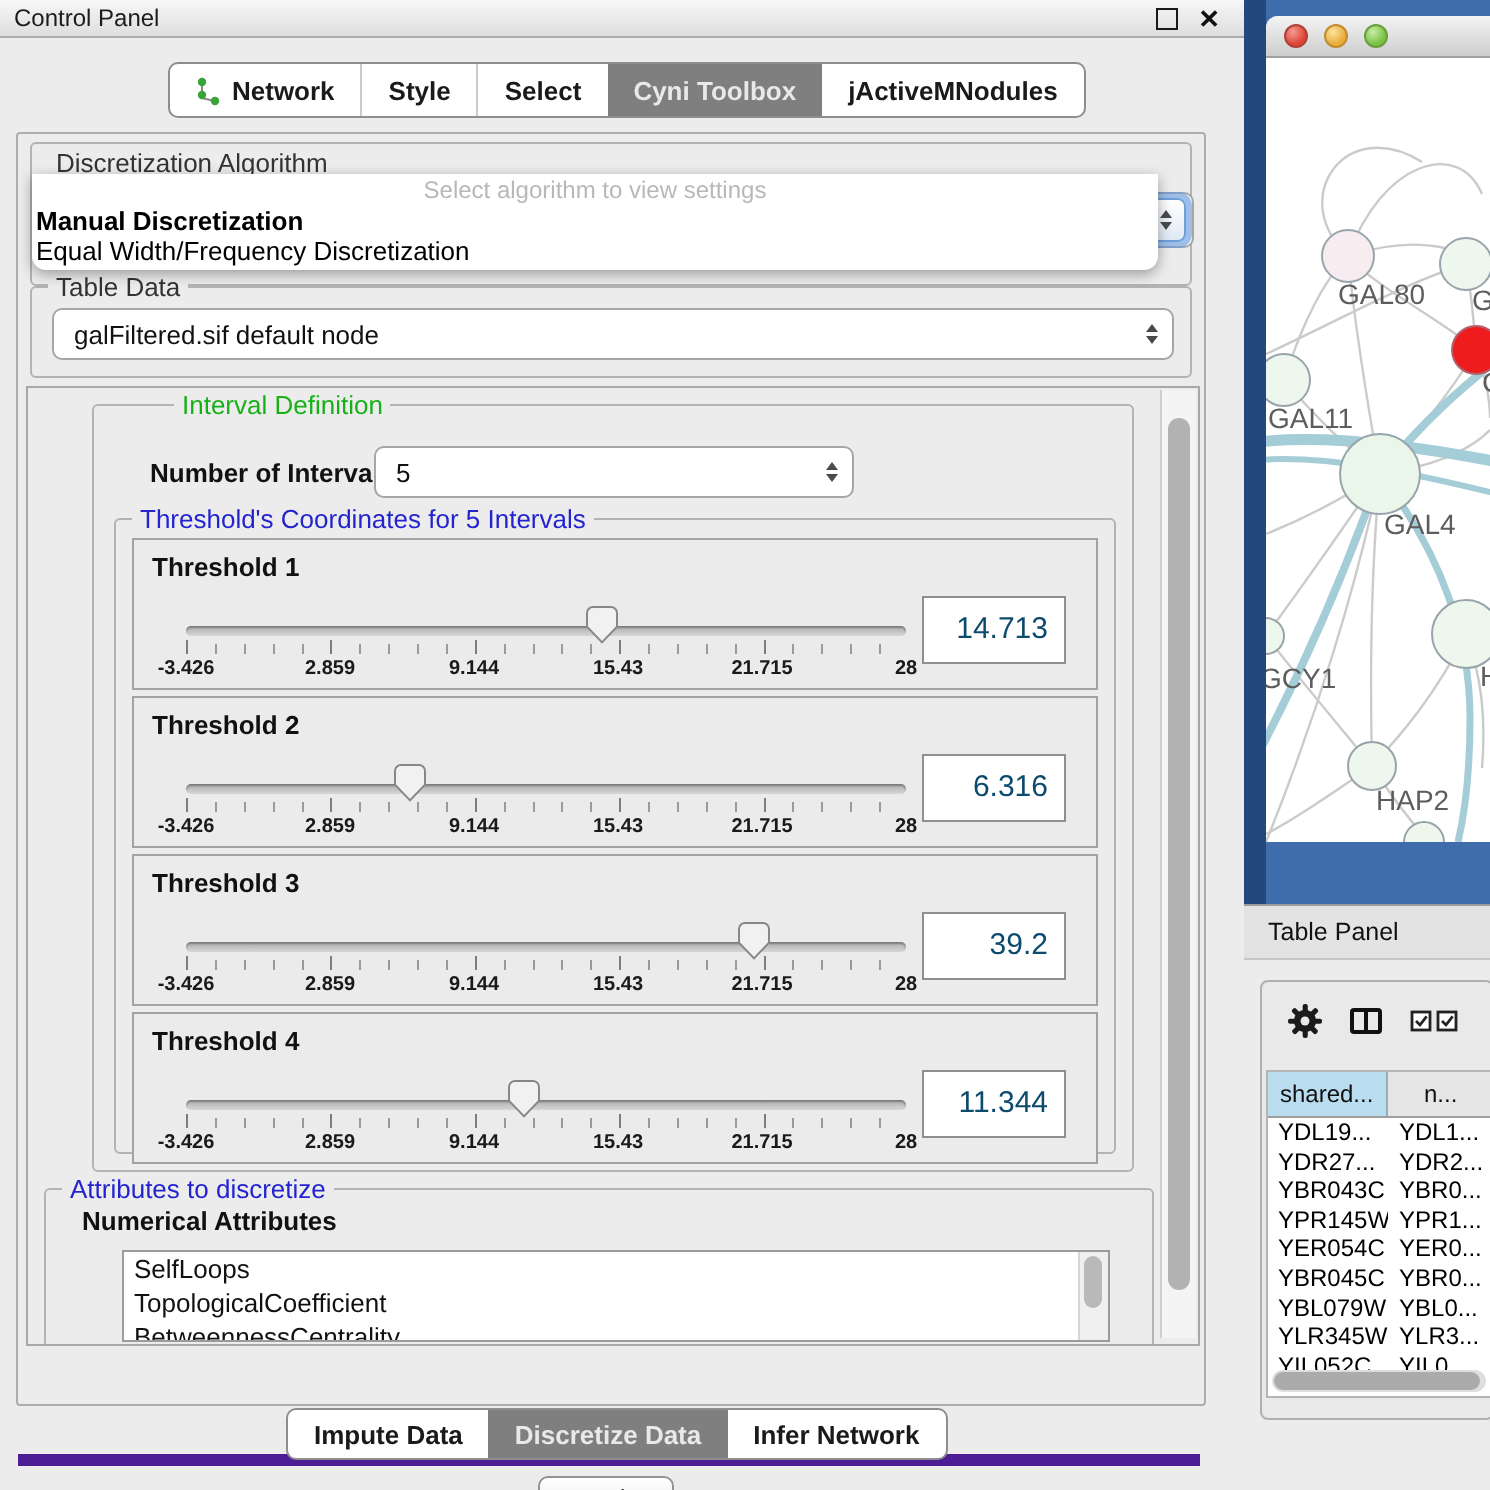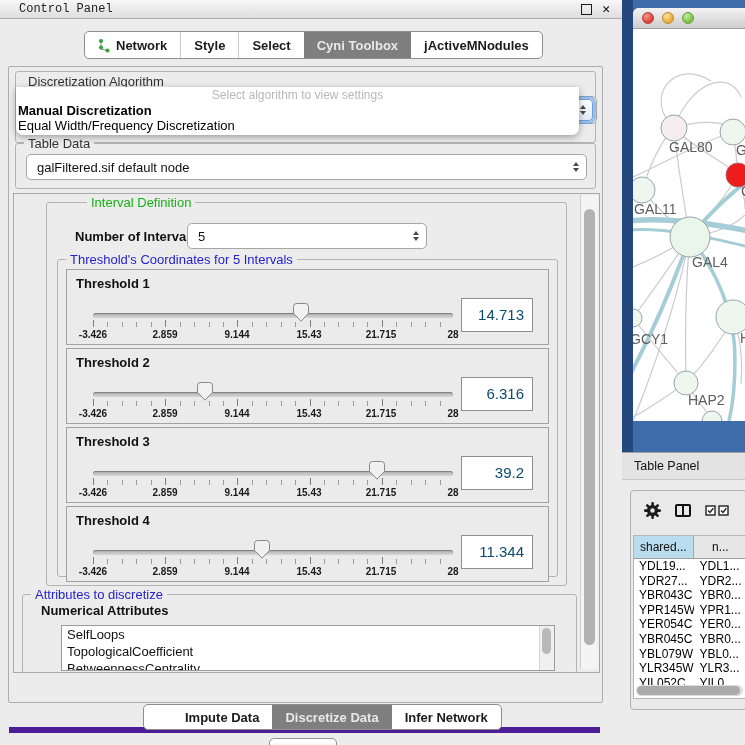--- a/index.html
+++ b/index.html
@@ -2,21 +2,21 @@
 <html><head>
 <meta charset="utf-8">
 <style>
   html,body{margin:0;padding:0;}
   body{width:745px;height:745px;overflow:hidden;background:#ececec;
        font-family:"Liberation Sans",sans-serif;position:relative;}
   
   .cp{position:absolute;left:0;top:0;width:622px;height:745px;background:#ececec;}
   .cp-titlebar{position:absolute;left:0;top:0;width:622px;height:19px;
     background:linear-gradient(#f7f7f7,#dedede);border-bottom:1px solid #ababab;
-    display:flex;align-items:center;font-size:12px;color:#1c1c1c;padding-left:19px;box-sizing:border-box;font-family:Liberation Mono, monospace;}
+    display:flex;align-items:center;font-size:12px;color:#1c1c1c;padding-left:7px;box-sizing:border-box;}
   .tb-icons{position:absolute;right:12px;top:0;height:19px;display:flex;align-items:center;gap:10px;}
   .float-ic{width:9px;height:9px;border:1.5px solid #1a1a1a;background:transparent;}
   .close-ic{font-size:13px;font-weight:bold;color:#111;line-height:9px;}
   
   .cp-tabs{position:absolute;left:84px;top:31px;height:26px;display:flex;align-items:stretch;
     background:#fff;border:1px solid #8e8e8e;border-radius:5px;overflow:hidden;}
   .cp-tab{display:flex;align-items:center;gap:5px;padding:0 13px;font-size:13px;font-weight:bold;
     color:#1a1a1a;white-space:nowrap;}
   .cp-tab.sep{border-left:1px solid #cccccc;}
   .cp-tab.sel{background:#7f7f7f;color:#e9e9e9;border-left:none;}
@@ -75,21 +75,21 @@
     border:1px solid #9b9b9b;overflow:hidden;}
   .list-item{font-size:13px;color:#111;line-height:17px;padding-left:5px;white-space:nowrap;}
   .list-vsb{position:absolute;right:0;top:0;width:14px;height:44px;background:#f0f0f0;border-left:1px solid #d5d5d5;}
   .list-vsb-thumb{position:absolute;left:2px;top:2px;width:9px;height:26px;border-radius:5px;background:#b9b9b9;}
   
   .apply-row{position:absolute;left:0;top:632px;width:591px;height:30px;border-top:6px solid #4c1d95;margin-top:28px;}
   .btn{position:absolute;left:260px;top:5px;width:66px;height:22px;border:1px solid #939393;
     border-radius:5px;background:linear-gradient(#ffffff,#e4e4e4);font-size:13px;color:#111;
     text-align:center;line-height:21px;}
   .cp-bottabs{position:absolute;left:143px;top:704px;height:24px;display:flex;align-items:stretch;
-    background:#fff;border:1px solid #8e8e8e;border-radius:5px;overflow:hidden;padding-left:28px;}
+    background:#fff;border:1px solid #8e8e8e;border-radius:5px;overflow:hidden;}
   
   .desktop{position:absolute;left:622px;top:0;width:123px;height:452px;background:#3f6dac;}
   .desktop-strip{position:absolute;left:622px;top:0;width:11px;height:452px;background:#24487e;}
   .netwin{position:absolute;left:633px;top:8px;width:112px;height:413px;background:#fff;
     border-radius:6px 0 0 0;overflow:hidden;}
   .netwin-tb{position:absolute;left:0;top:0;width:112px;height:21px;
     background:linear-gradient(#f4f4f4,#cdcdcd);border-bottom:1px solid #a0a0a0;
     display:flex;align-items:center;gap:8px;padding-left:9px;box-sizing:border-box;}
   .light{width:12px;height:12px;border-radius:50%;box-sizing:border-box;}
   .light.r{background:radial-gradient(circle at 35% 30%,#f59a90,#dd4336 65%);border:1px solid #b04038;}

